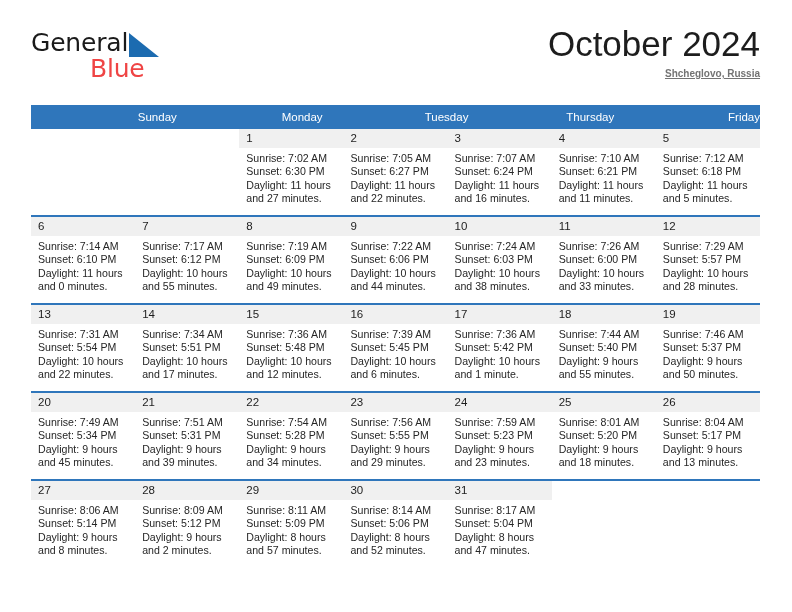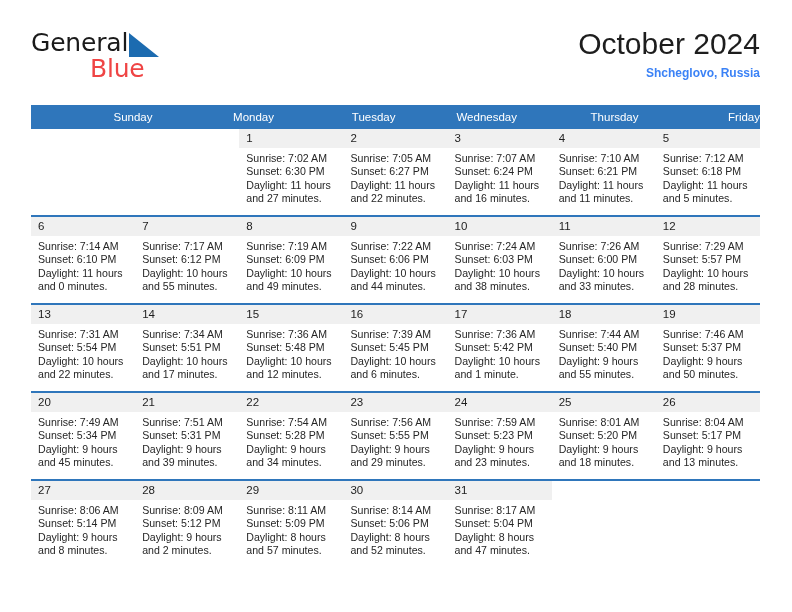--- a/index.html
+++ b/index.html
@@ -64,35 +64,36 @@
     height: 26px;
   }
 
   .title-block {
     position: absolute;
     right: 0;
     top: 0;
     text-align: right;
   }
   .cal-title {
-    font-size: 30px;
+    font-size: 35px;
     font-weight: 400;
     color: #1d1d1d;
     line-height: 32px;
     white-space: nowrap;
     font-family: "Liberation Sans", sans-serif;
   }
   .cal-subtitle {
     margin-top: 5px;
-    font-size: 12px;
+    font-size: 10px;
     font-weight: 700;
-    color: #3b82f6;
+    color: #737373;
     line-height: 17px;
     white-space: nowrap;
     font-family: "Liberation Sans", sans-serif;
+    text-decoration: underline;
   }
 
   
   .calendar {
     position: absolute;
     left: 31px;
     top: 105px;
     width: 729px;
   }
   .weekday-row {
@@ -181,21 +182,20 @@
       <div class="cal-subtitle">Shcheglovo, Russia</div>
     </div>
 
   </div>
 
   <div class="calendar">
     <div class="weekday-row" id="weekday-row">
         <div class="weekday">Sunday</div>
         <div class="weekday">Monday</div>
         <div class="weekday">Tuesday</div>
-        <div class="weekday">Wednesday</div>
         <div class="weekday">Thursday</div>
         <div class="weekday">Friday</div>
       </div>
     <div id="weeks-container">
         <div class="week">
           <div class="cell empty">
             <div class="daynum-band"></div>
             <div class="cell-body"></div>
           </div>
           <div class="cell empty">

